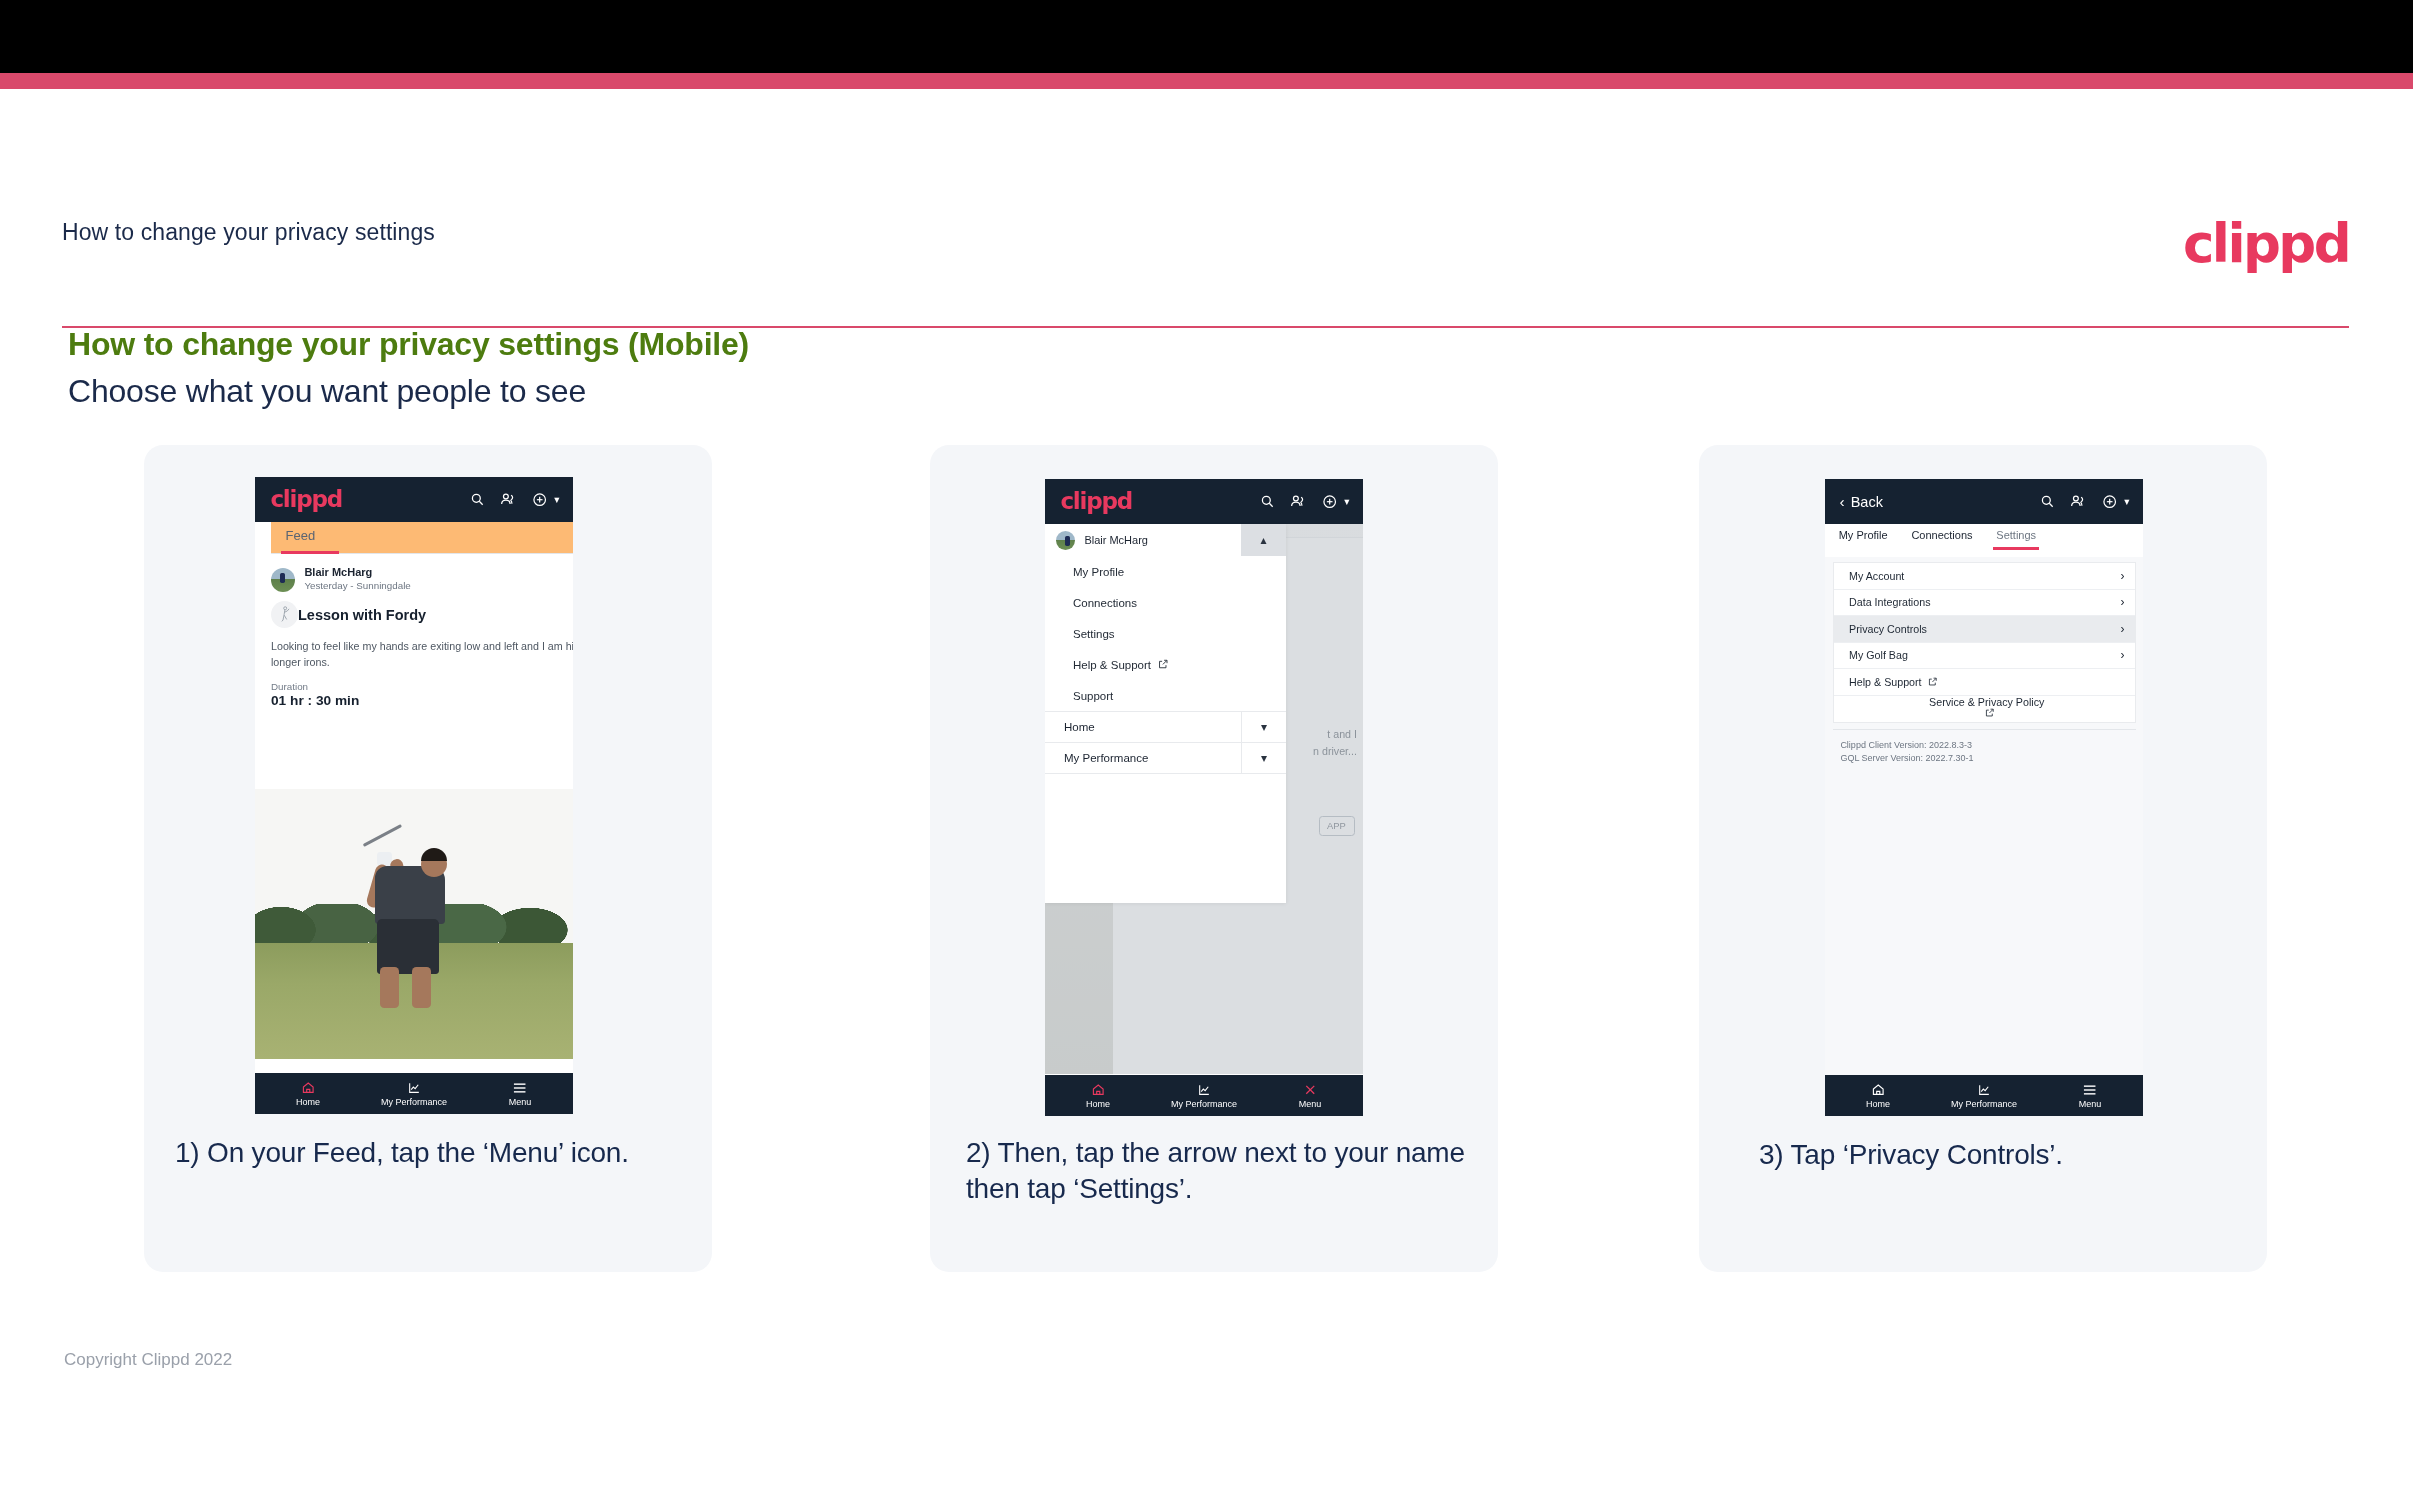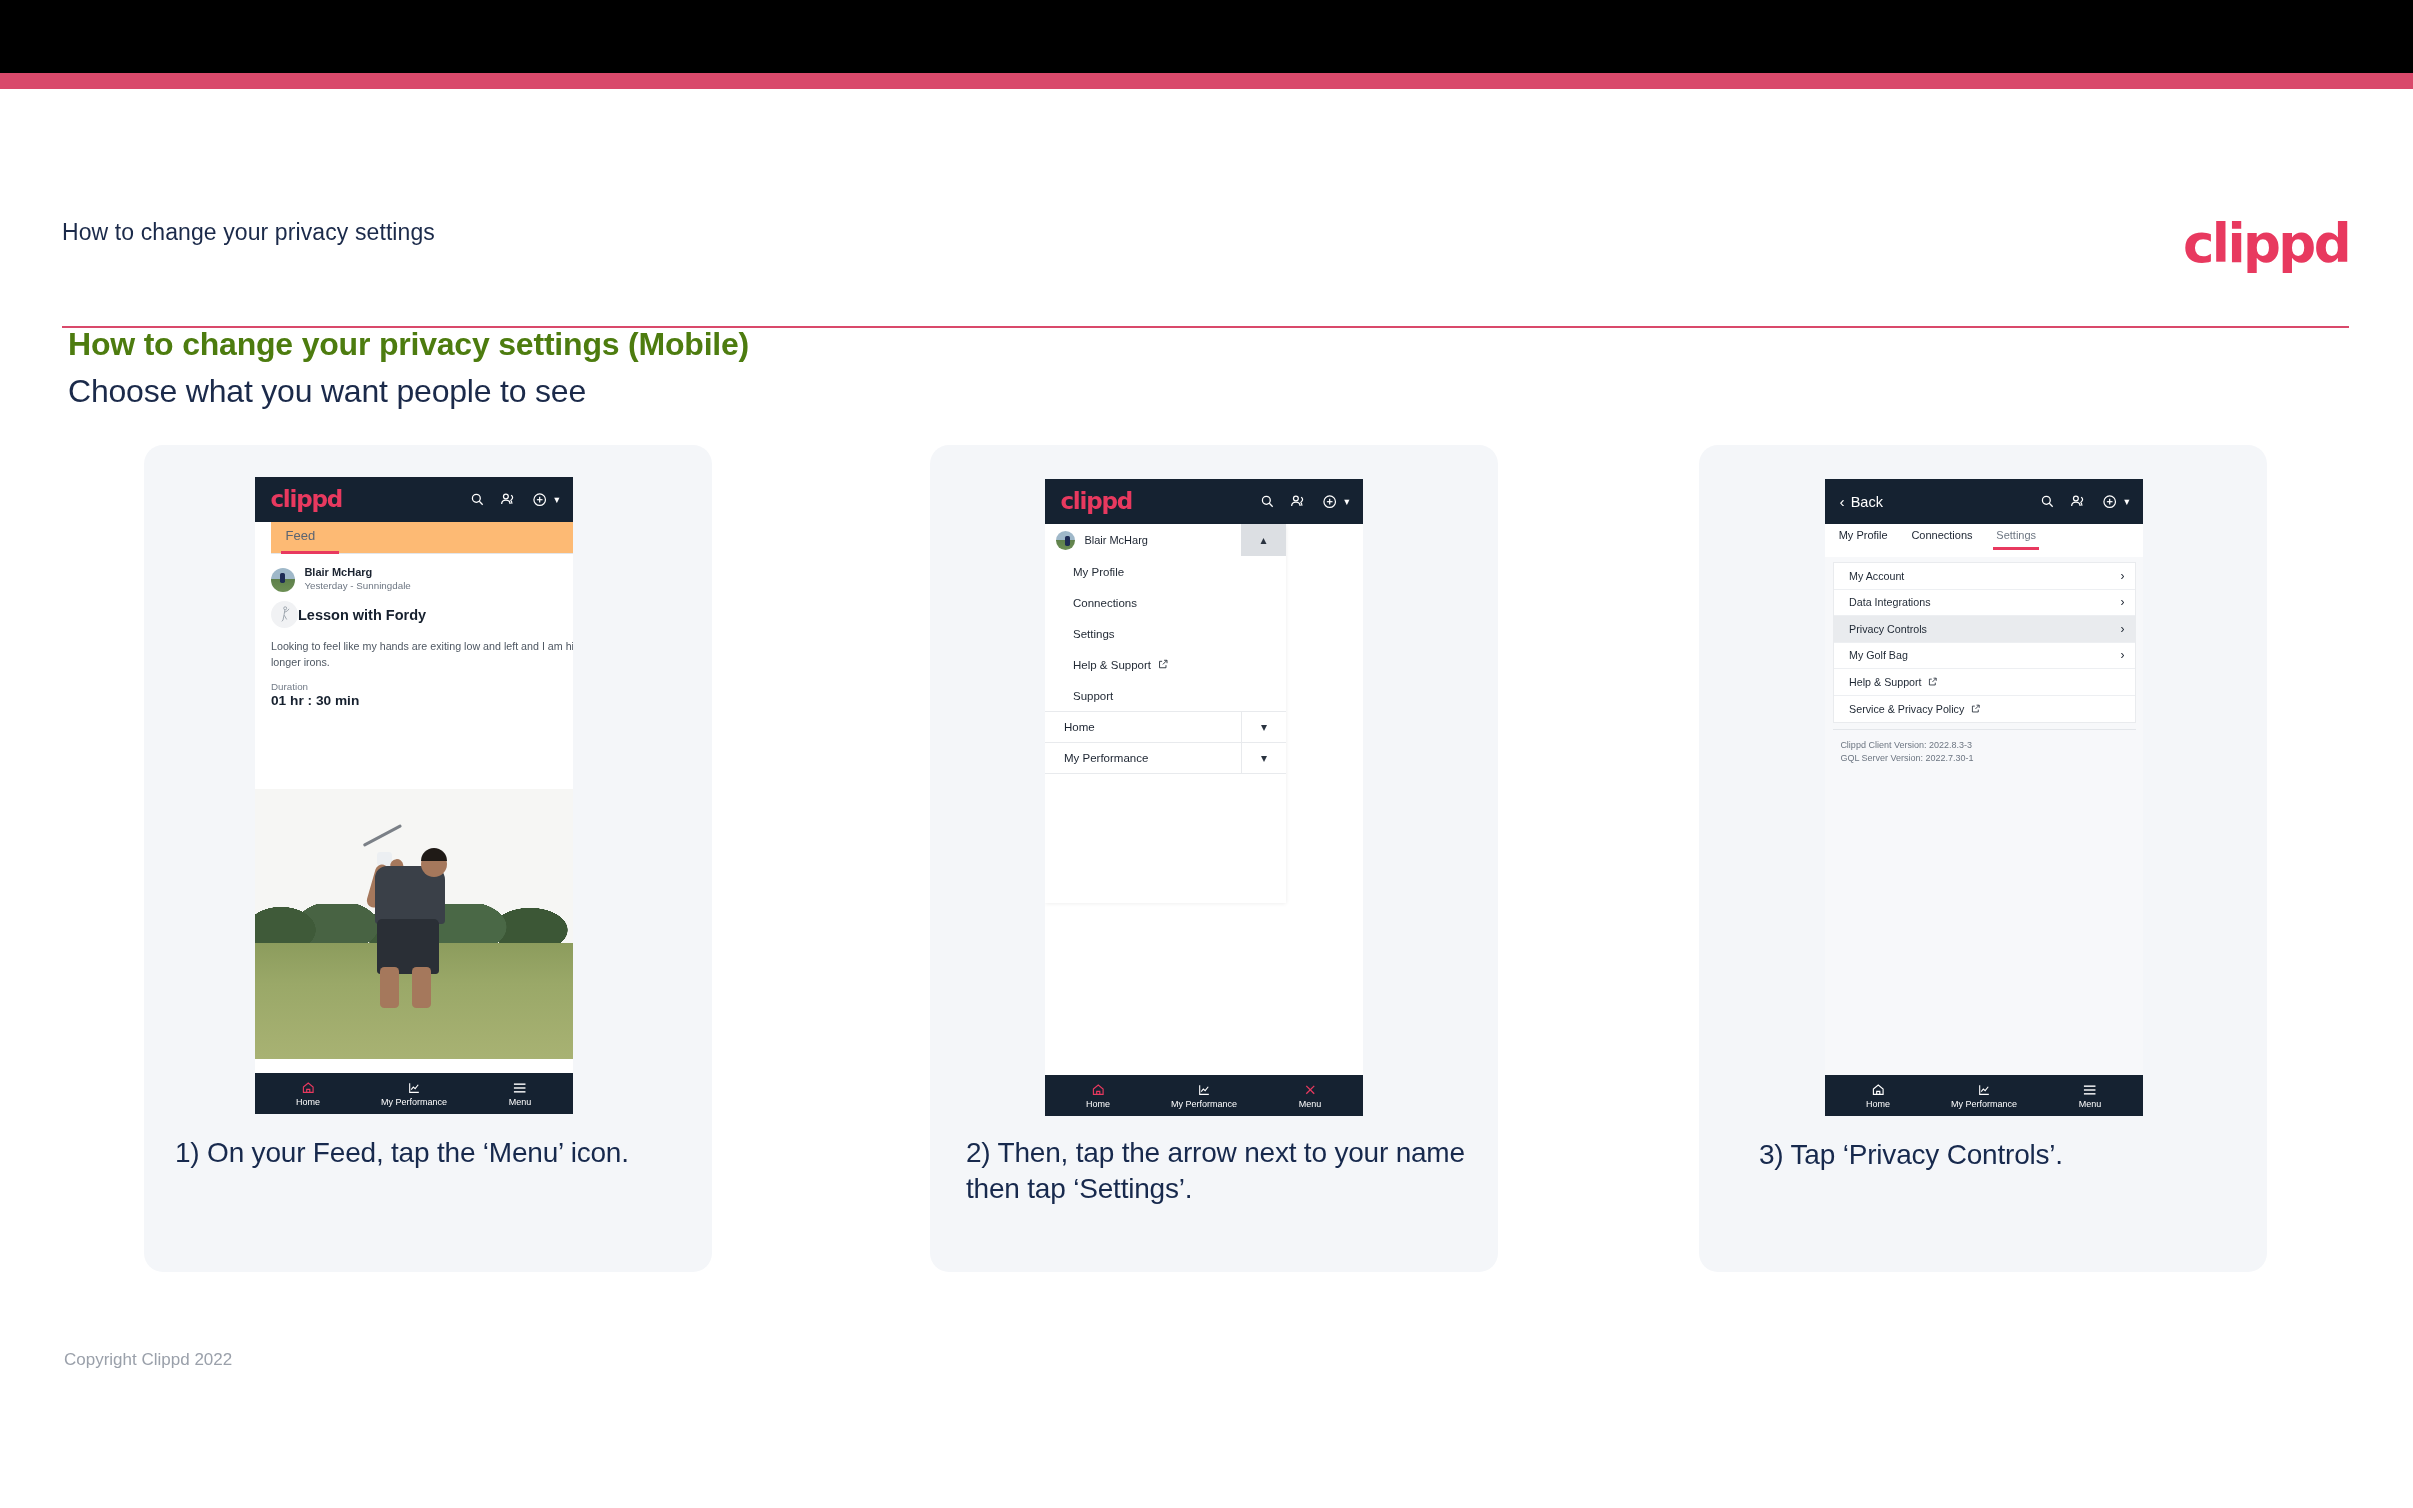--- a/index.html
+++ b/index.html
@@ -241,21 +241,21 @@
     content:""; position:absolute; left:0; right:0; bottom:0; height:2.6px; background:#e8395f;
   }
   .p3-list {
     position:absolute; left:7.7px; top:83px; width:303px;
     background:#ffffff; border:0.9px solid #e9ebee;
   }
   .p3-row {
     height:26.5px; display:flex; align-items:center; padding:0 10.3px 0 15.4px;
     font-size:10.7px; color:#1e2733; border-bottom:0.9px solid #edeff2; position:relative;
   }
-  .p3-row:last-child { border-bottom:none; }
+  .p3-row:last-child { border-bottom:none;flex-direction:column; }
   .p3-row.selected { background:#e9ebee; }
   .p3-row .chevR { margin-left:auto; color:#1e2733; font-size:12px; display:flex; }
   .p3-row .ext { margin-left:6.8px; display:flex; }
   .p3-versions {
     position:absolute; left:7.7px; top:250px; width:303px;
     border-top:0.9px solid #e3e6ea; padding-top:8.5px;
   }
   .p3-ver { font-size:9px; color:#6d7682; line-height:1.45; padding-left:7.7px; }
   .p3-bg { position:absolute; left:0; top:78px; width:100%; bottom:41px; background:#f7f8fa; }
 
@@ -392,20 +392,40 @@
       <span class="bn-lbl">Menu</span>
     </div>
   </div>
 </div>
 
 <div class="caption" id="caption-1">1) On your Feed, tap the ‘Menu’ icon.</div>
 
 <div class="card" id="card-2"></div>
 
 <div class="phone" id="phone-2">
+  <div class="dim-bg">
+    <div class="dim-photo">
+      <div class="dim-golfer">
+        <div class="dg-tree"></div>
+          <div class="dg-grass"></div>
+        <div class="dg-body"></div>
+          <div class="dg-arm"></div>
+        <div class="dg-head"></div>
+          <div class="dg-cap"></div>
+      </div>
+    </div>
+    <div class="dim-card">
+      <div class="dim-text">
+        <span>t and I</span><br>
+        <span>n driver...</span>
+      </div>
+      <div class="dim-chip">APP</div>
+    </div>
+    <div class="dim-overlay"></div>
+  </div>
 
   <div class="app-topbar">
     <div class="app-logo">clippd</div>
     <div class="topbar-icons">
       <span class="ic">
         <svg width="14.5" height="14.5" viewBox="0 0 24 24" fill="none" stroke="#fff" stroke-width="2.1">
             <circle cx="10.5" cy="10.5" r="6.5"></circle>
             <line x1="15.4" y1="15.4" x2="21" y2="21"></line>
           </svg>
       </span>

